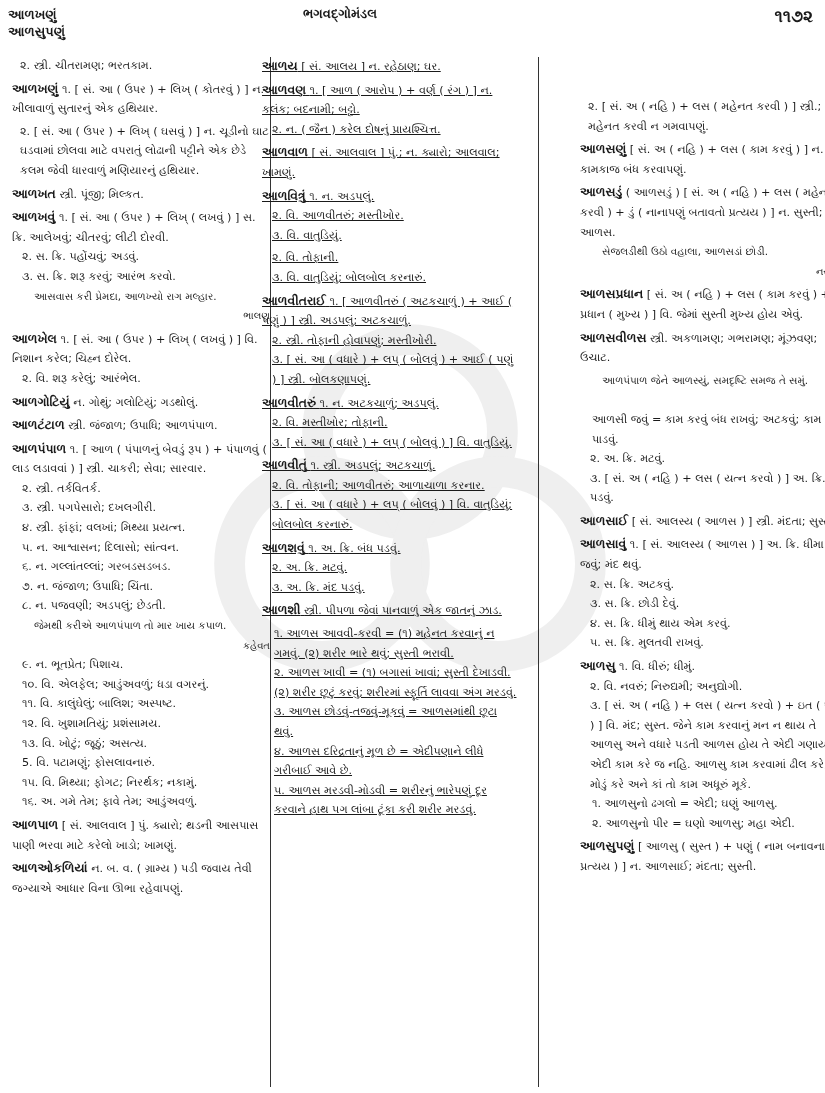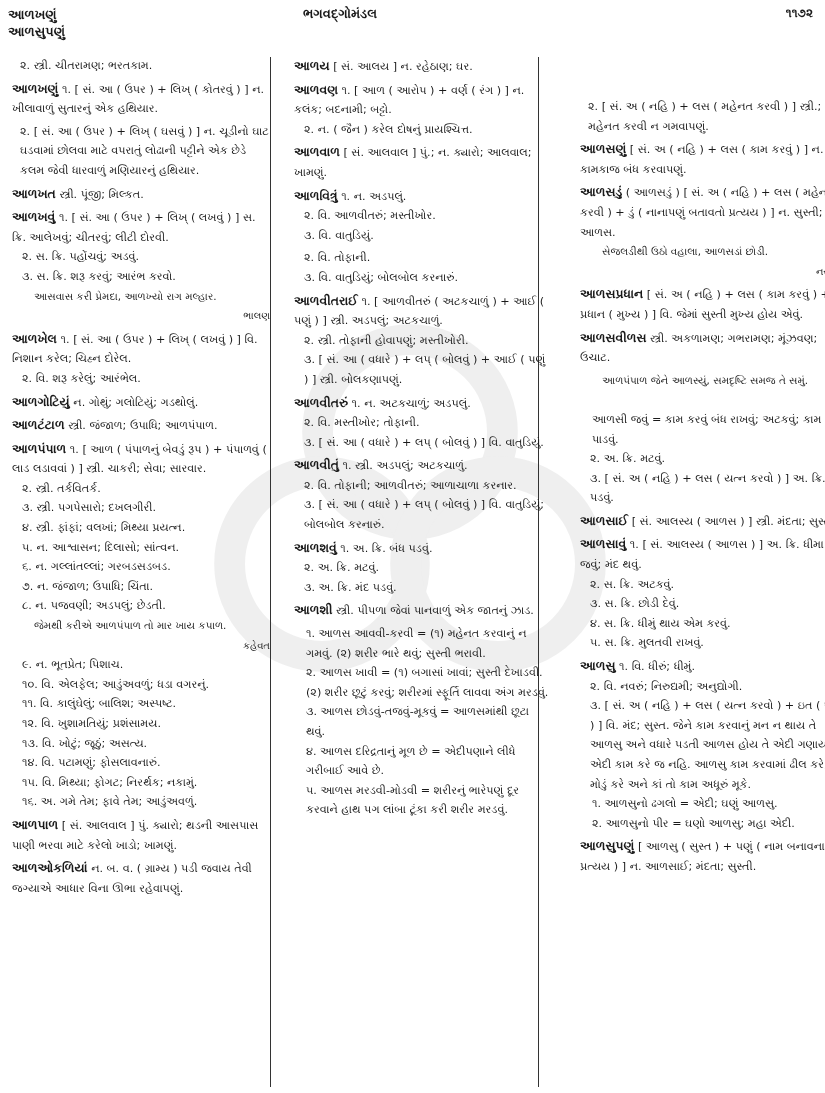--- a/index.html
+++ b/index.html
@@ -9,27 +9,27 @@
     font-family: "DejaVu Sans", "Liberation Sans", sans-serif;
     position: relative;
   }
   .page { position: absolute; left: 0; top: 0; width: 825px; height: 1093px; }
   .watermark {
     position: absolute; left: 190px; top: 300px; width: 440px; height: 440px;
     pointer-events: none; opacity: 0.09;
   }
   .hdr-guide { position: absolute; left: 8px; top: 6px; font-size: 13px; font-weight: bold; line-height: 17px; }
   .hdr-title { position: absolute; left: 0; width: 680px; top: 6px; text-align: center; font-size: 13px; font-weight: bold; }
-  .hdr-page { position: absolute; right: 12px; top: 6px; font-size: 12px; font-weight: bold; }
+  .hdr-page { position: absolute; right: 12px; top: 6px; font-size: 17px; font-weight: bold; }
   .col {
     position: absolute; top: 56px; font-size: 11.2px; line-height: 19.6px;
     overflow: hidden; height: 1030px;
   }
   .col.c1 { left: 12px; width: 258px; }
-  .col.c2 { left: 294px; width: 255px; }
+  .col.c2 { left: 262px; width: 255px; text-decoration: underline; }
   .col.c3 { left: 580px; width: 266px; margin-top: 41px; }
   .divider { position: absolute; top: 57px; width: 1px; background: #333; height: 1030px; }
   .divider.d1 { left: 270px; }
   .divider.d2 { left: 538px; }
   .entry { margin-bottom: 3px; }
   .hw { font-weight: bold; font-size: 12.4px; }
   .sense { padding-left: 10px; }
   .line { display: block; }
   .quote { padding-left: 22px; font-size: 10.4px; }
   .cite { text-align: right; font-size: 10px; }
@@ -98,21 +98,21 @@
         <div class="line sense">૬. ન. ગલ્લાંતલ્લાં; ગરબડસડબડ.</div>
         <div class="line sense">૭. ન. જંજાળ; ઉપાધિ; ચિંતા.</div>
         <div class="line sense">૮. ન. પજવણી; અડપલું; છેડતી.</div>
         <div class="quote">જેમથી કરીએ આળપંપાળ તો માર ખાય કપાળ.</div>
         <div class="cite">કહેવત</div>
         <div class="sense">૯. ન. ભૂતપ્રેત; પિશાચ.</div>
         <div class="sense">૧૦. વિ. એલફેલ; આડુંઅવળું; ધડા વગરનું.</div>
         <div class="sense">૧૧. વિ. કાલુંઘેલું; બાલિશ; અસ્પષ્ટ.</div>
         <div class="sense">૧૨. વિ. ખુશામતિયું; પ્રશંસામય.</div>
         <div class="sense">૧૩. વિ. ખોટું; જૂઠું; અસત્ય.</div>
-        <div class="sense">૧૪. વિ. પટામણું; ફોસલાવનારું.</div>
+        <div class="sense">5. વિ. પટામણું; ફોસલાવનારું.</div>
         <div class="sense">૧૫. વિ. મિથ્યા; ફોગટ; નિરર્થક; નકામું.</div>
         <div class="sense">૧૬. અ. ગમે તેમ; ફાવે તેમ; આડુંઅવળું.</div>
       </div>
       <div class="entry">
         <div class="line"><span class="hw">આળપાળ</span> <span>[ સં. આલવાલ ] પું. ક્યારો; થડની આસપાસ પાણી ભરવા માટે કરેલો ખાડો; ખામણું.</span></div>
       </div>
       <div class="entry">
         <div class="line"><span class="hw">આળઓકળિયાં</span> <span>ન. બ. વ. ( ગ્રામ્ય ) પડી જવાય તેવી જગ્યાએ આધાર વિના ઊભા રહેવાપણું.</span></div>
       </div>
     </div>

